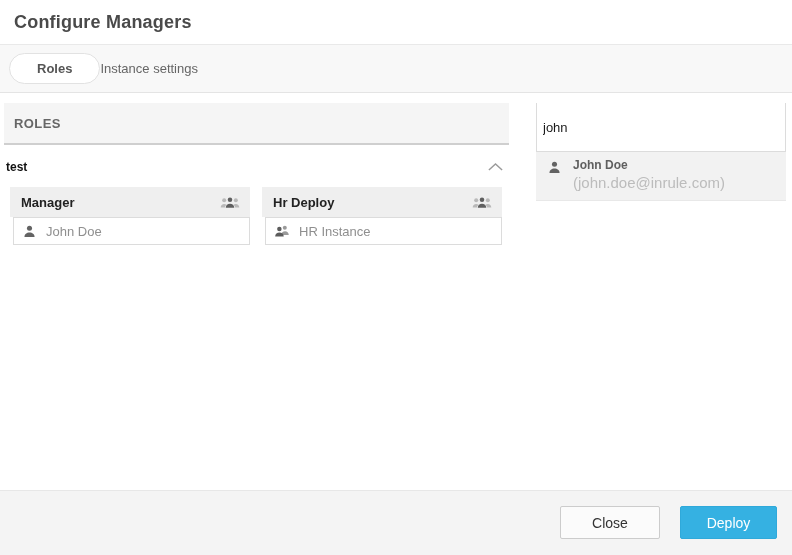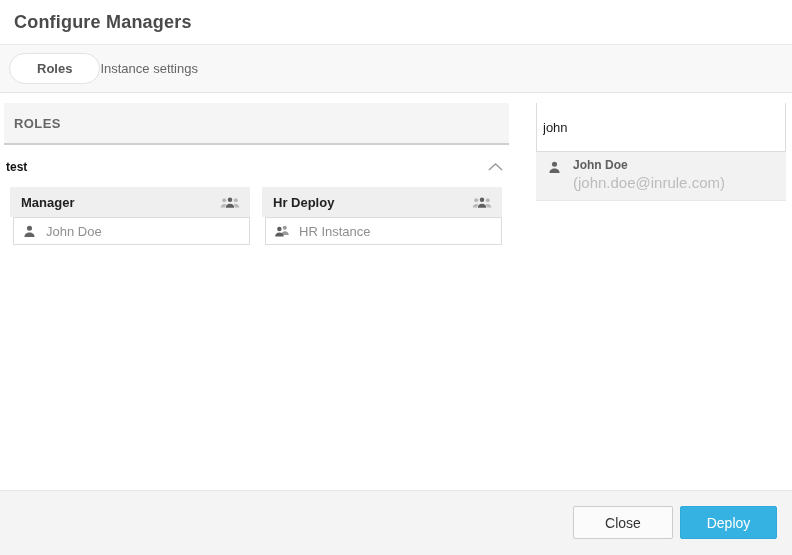--- a/index.html
+++ b/index.html
@@ -161,21 +161,21 @@
     cursor: pointer;
   }
   .btn-close {
     width: 100px;
     background: #fbfbfb;
     border: 1px solid #cccccc;
     color: #333;
   }
   .btn-deploy {
     width: 97px;
-    margin-left: 7px;
+    margin-left: 20px;
     background: #35b1e2;
     border: 1px solid #2fa9da;
     color: #ffffff;
   }
 
   .icon { display: inline-flex; flex: none; }
 </style>
 </head>
 <body>
 

